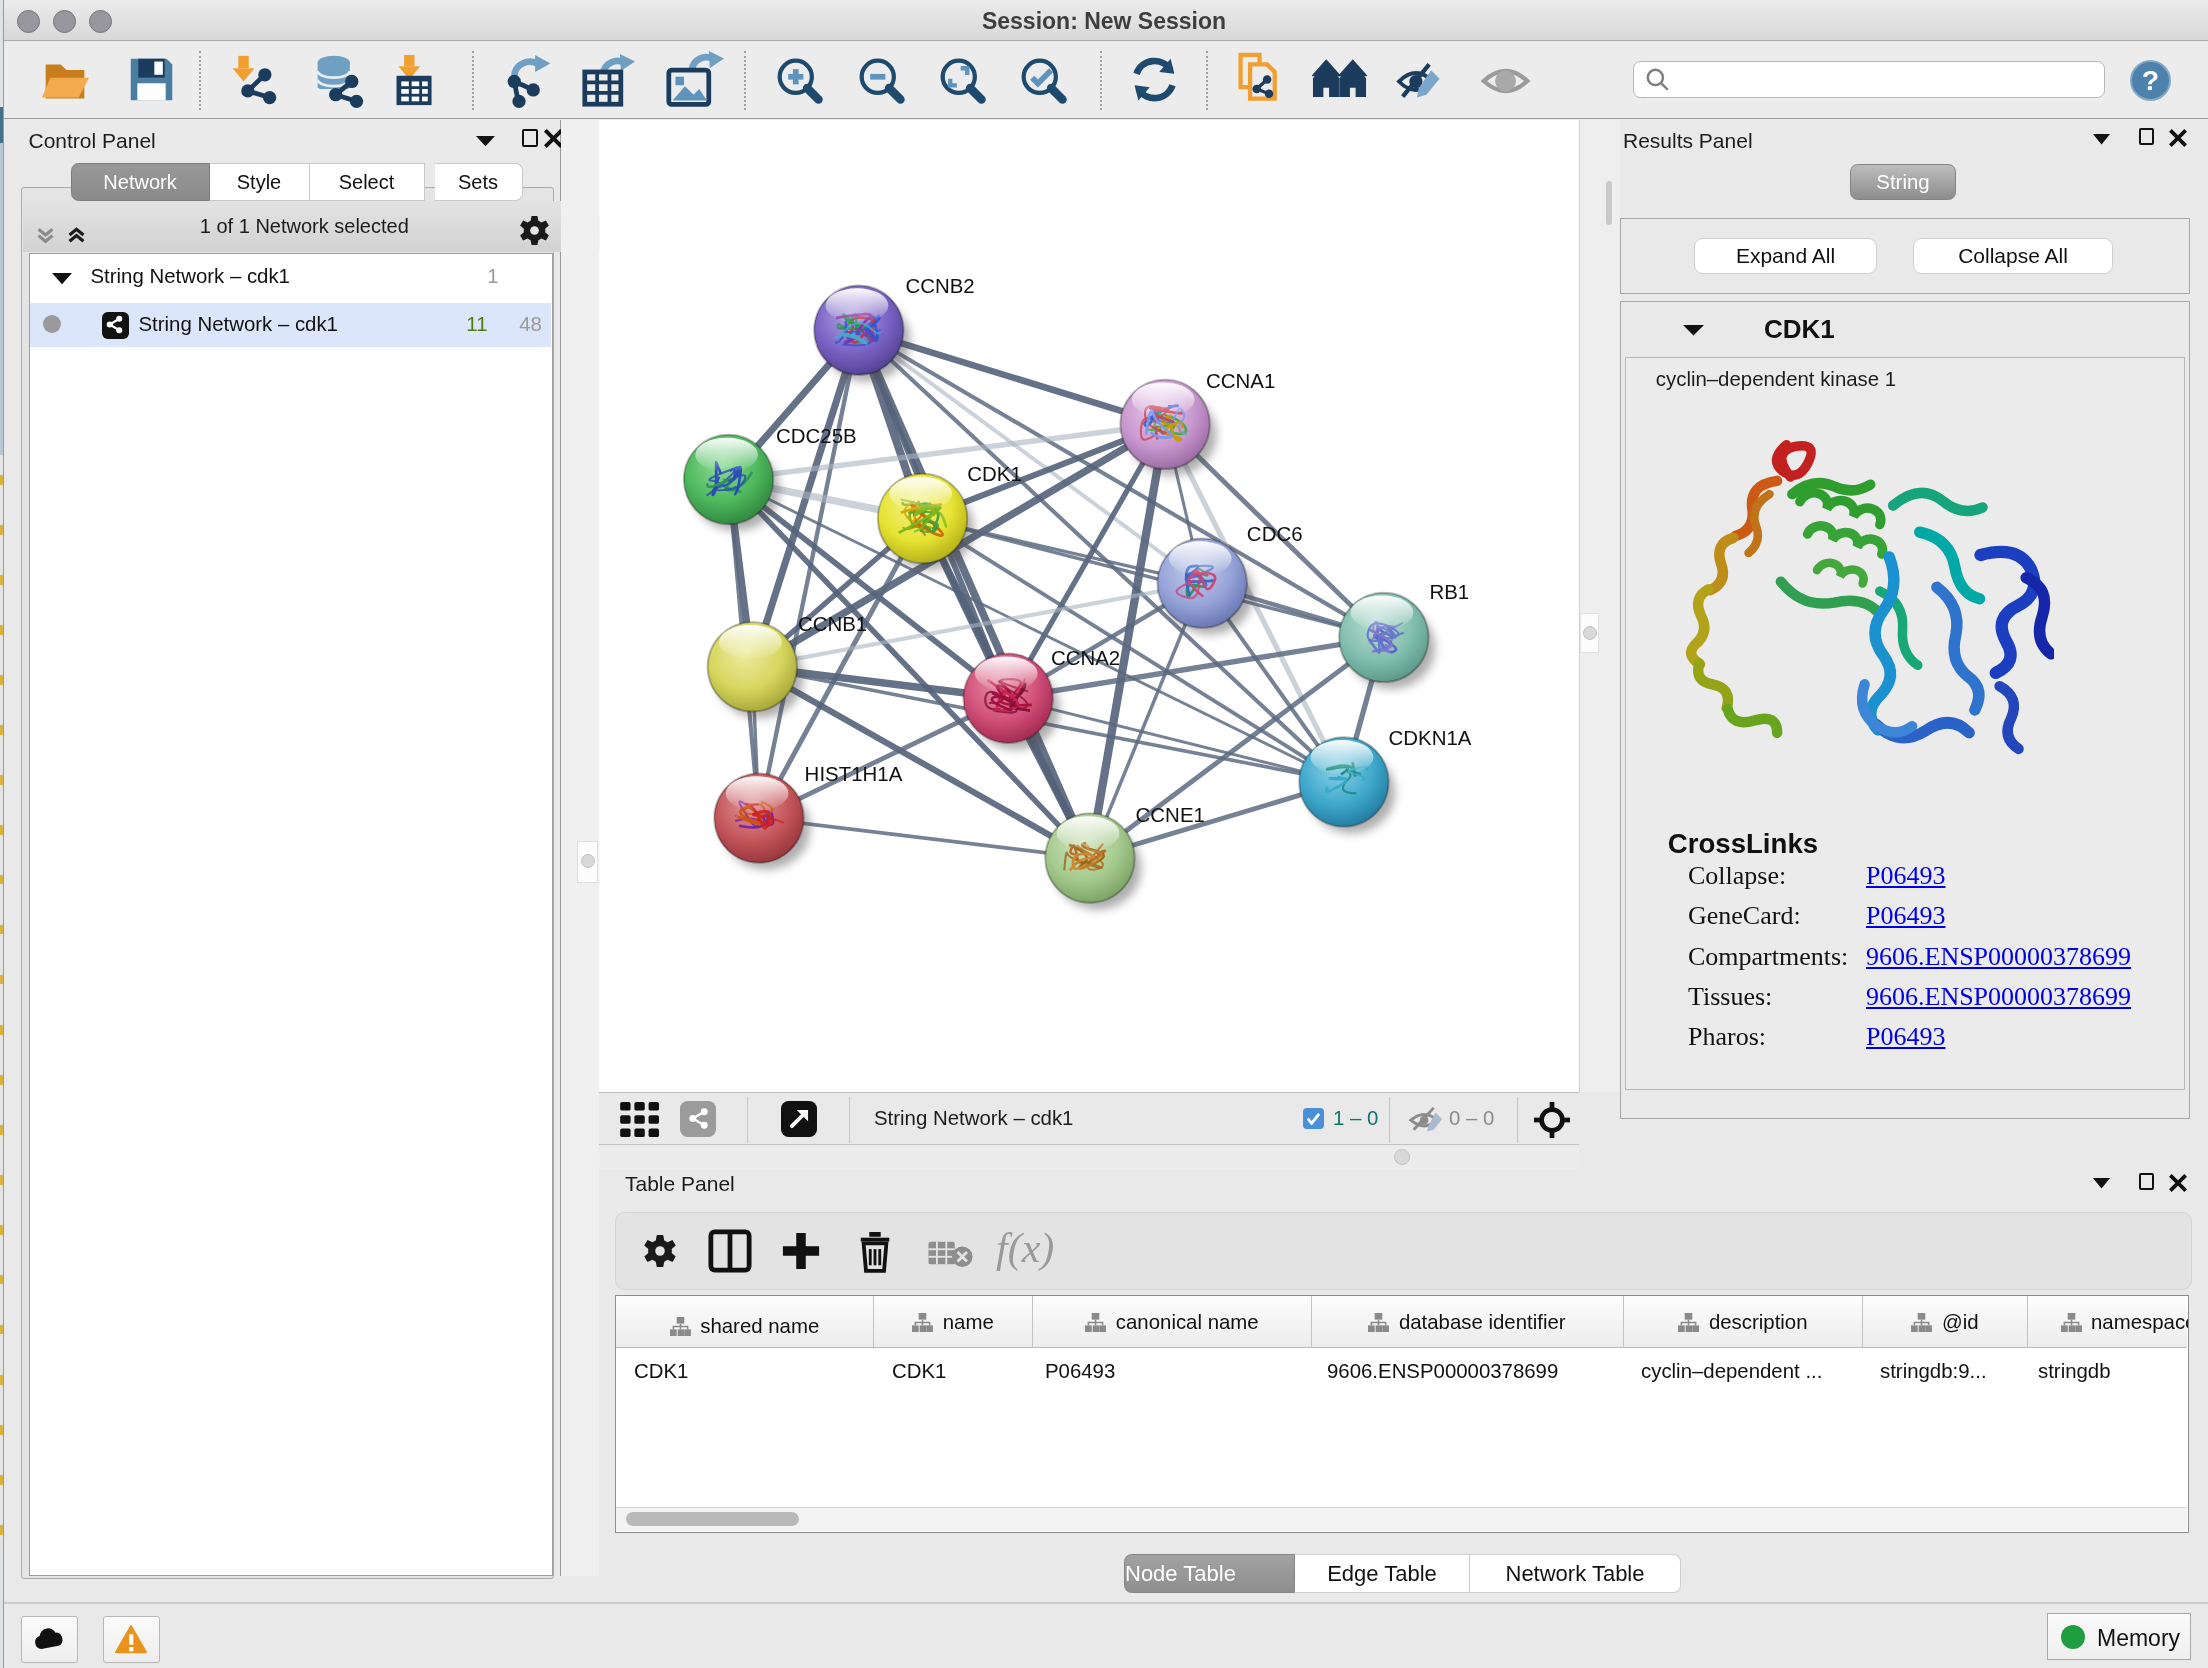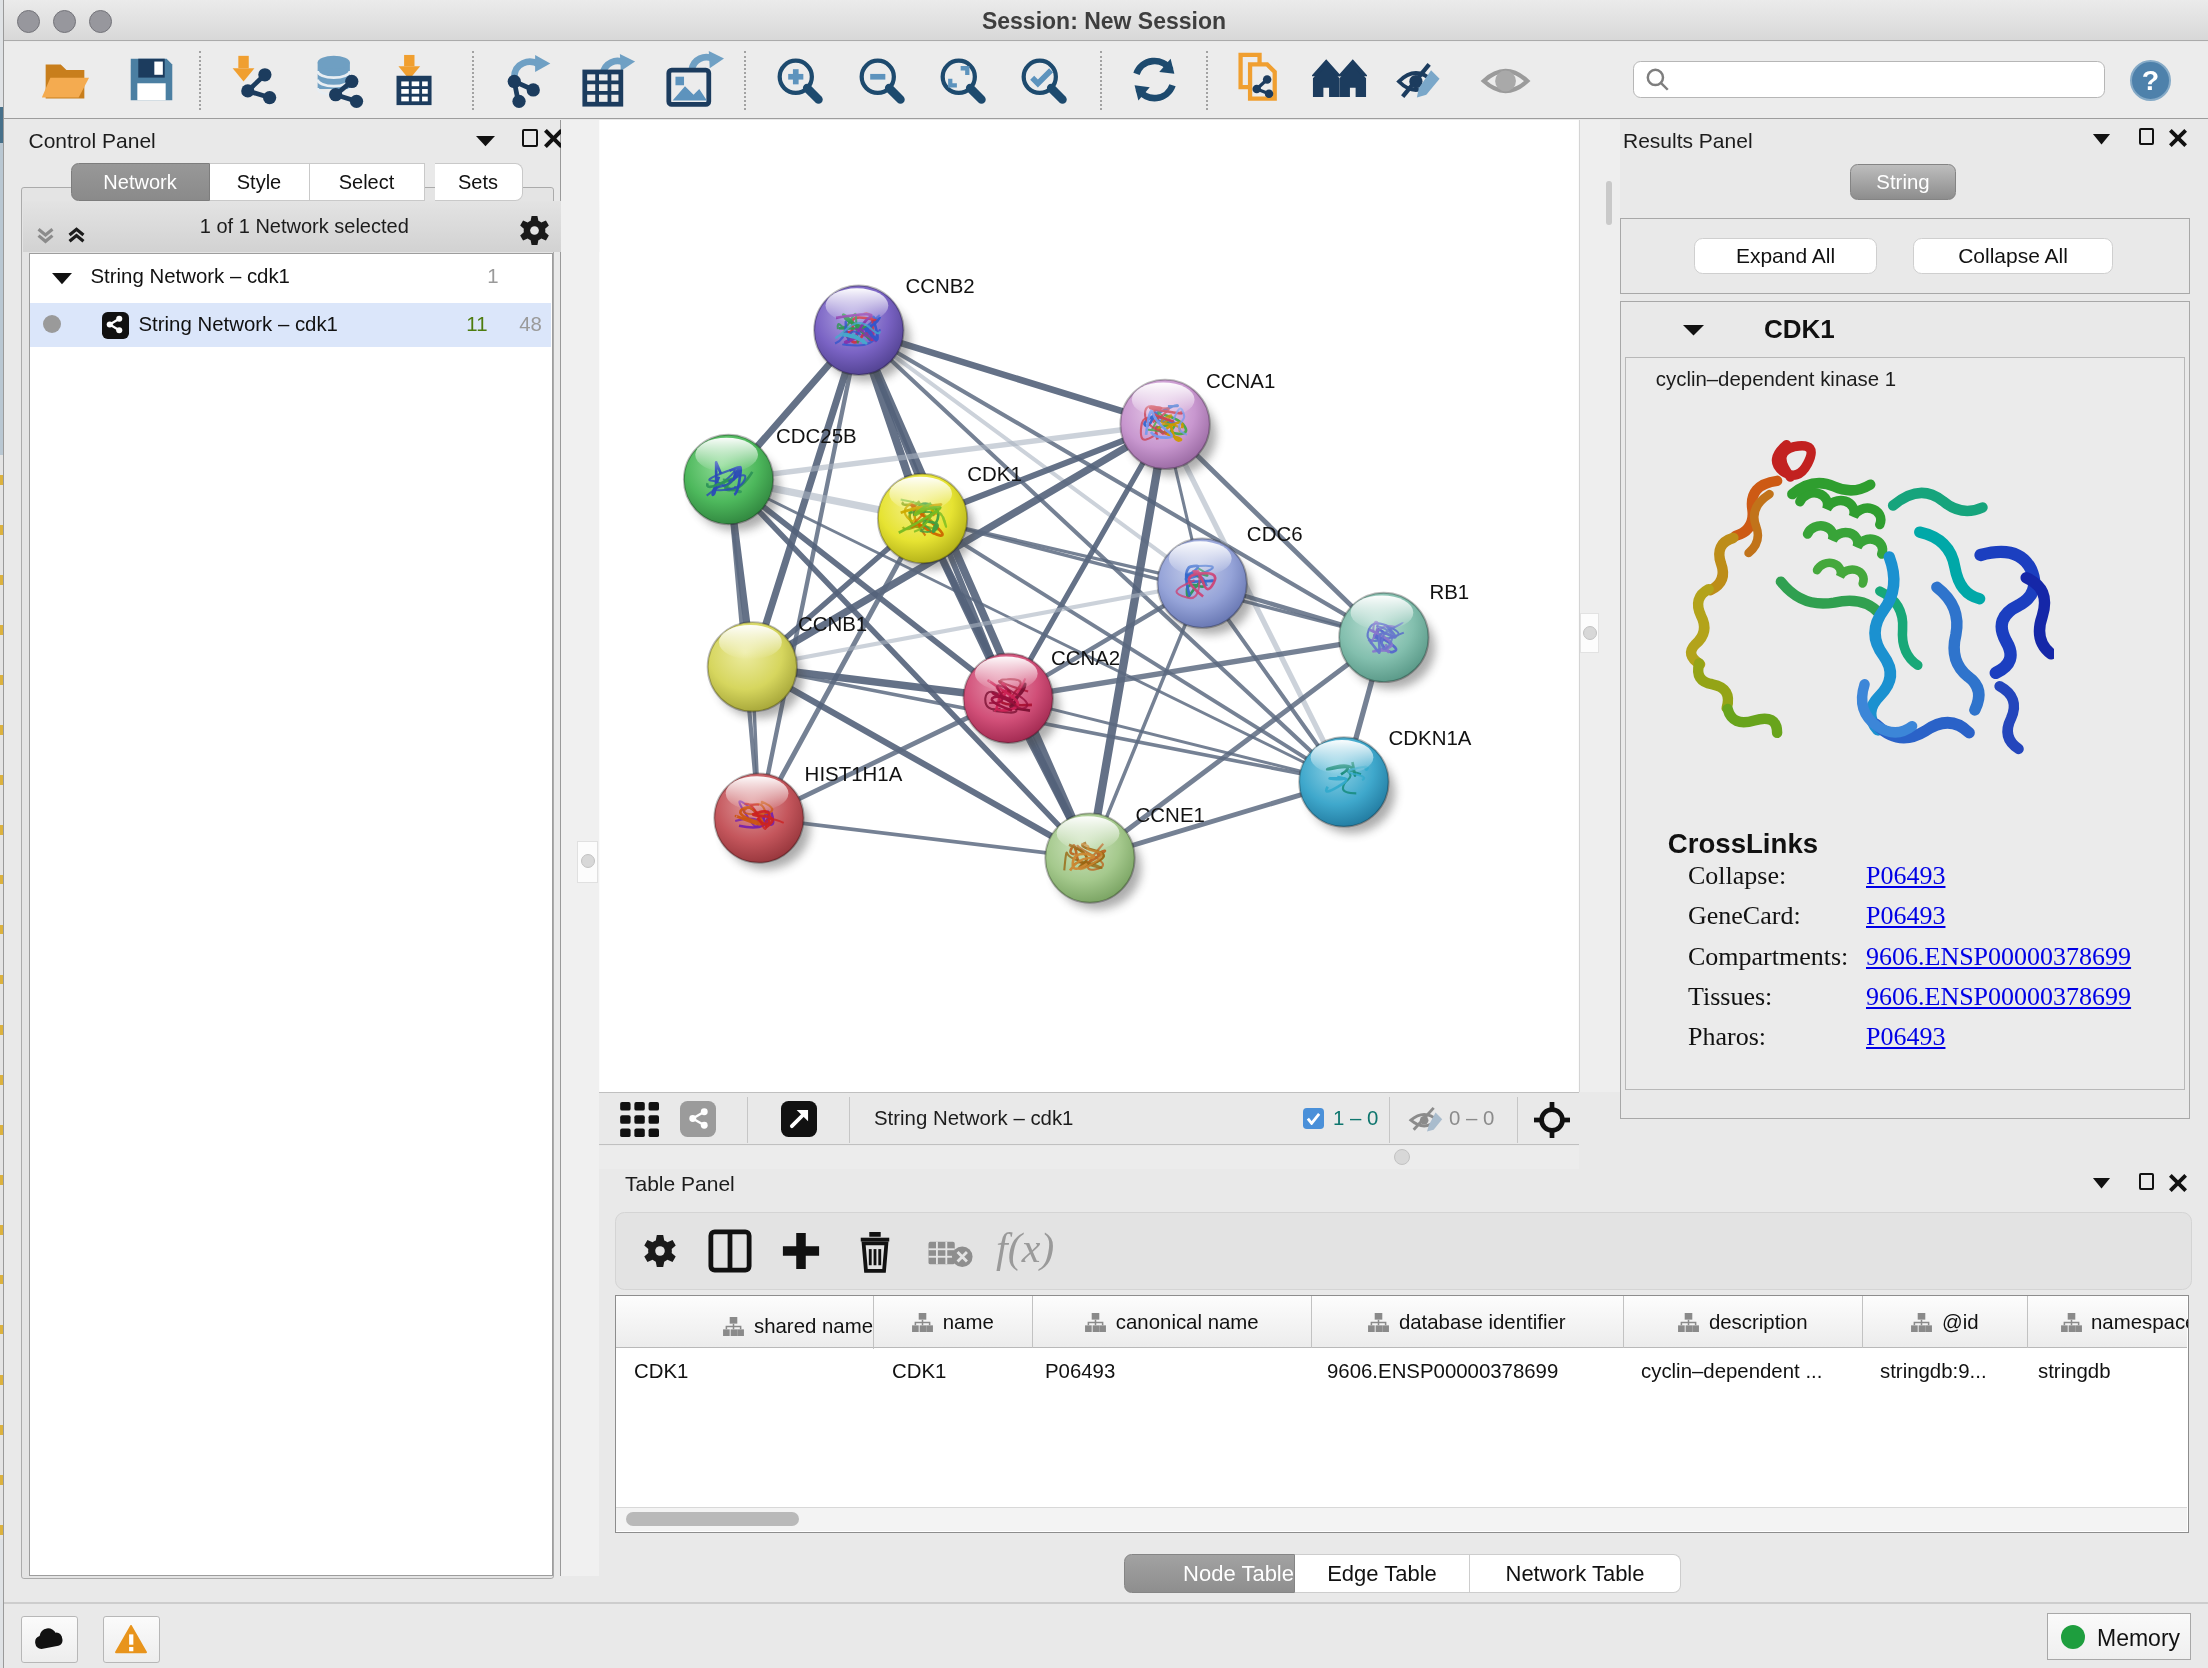--- a/index.html
+++ b/index.html
@@ -711,21 +711,21 @@
         <line x1="19" y1="4" x2="19" y2="28"></line>
       </g>
       <circle cx="36" cy="20" r="11" fill="#8e8e8e"></circle>
       <path d="M31 15 l10 10 M41 15 l-10 10" stroke="#e3e3e3" stroke-width="3"></path>
     </svg>
   <div class="abs" style="left:380px;top:11.4px;font-family:'Liberation Serif',serif;font-style:italic;font-size:42px;color:#9a9a9a">f(x)</div>
 </div>
 
 <div class="abs" style="left:615px;top:1295px;width:1574px;height:238px;background:#fff;border:1.4px solid #8d8d8d;overflow:hidden">
   <div class="abs" style="left:0;top:0;width:1571px;height:52px;background:linear-gradient(#fdfdfd,#ececec);border-bottom:1px solid #b9b9b9"></div>
-  <div class="abs" style="left:0px;top:0;width:258px;height:61px;display:flex;align-items:center;justify-content:flex-end;gap:9.5px;border-right:1px solid #c2c2c2;overflow:hidden">
+  <div class="abs" style="left:0px;top:0;width:258px;height:61px;display:flex;align-items:center;justify-content:center;gap:9.5px;border-right:1px solid #c2c2c2;overflow:hidden">
       <svg width="21" height="19" viewBox="0 0 22 20" style="flex:0 0 auto">
         <g fill="#8a8a8a">
           <rect x="7" y="0" width="8" height="7"></rect>
           <rect x="0" y="13" width="7" height="7"></rect>
           <rect x="8" y="13" width="7" height="7"></rect>
           <rect x="15" y="13" width="7" height="7"></rect>
         </g>
         <g stroke="#8a8a8a" stroke-width="1.6" fill="none">
           <path d="M11 7 v3 M3.5 13 v-3 h15 v3 M11 10 v3"></path>
         </g>
@@ -823,21 +823,21 @@
     <div class="abs" style="left:711px;top:10.5px;font-size:20.4px;color:#111">9606.ENSP00000378699</div>
     <div class="abs" style="left:1025px;top:10.5px;font-size:20.4px;color:#111">cyclin–dependent ...</div>
     <div class="abs" style="left:1264px;top:10.5px;font-size:20.4px;color:#111">stringdb:9...</div>
     <div class="abs" style="left:1422px;top:10.5px;font-size:20.4px;color:#111">stringdb</div>
   </div>
   <div class="abs" style="left:0;top:211px;width:1571px;height:24px;background:#f3f3f3;border-top:1px solid #d8d8d8">
     <div class="abs" style="left:9.5px;top:3.8px;width:173px;height:14.3px;background:#b9b9b9;border-radius:7.6px"></div>
   </div>
 </div>
 
-<div class="abs" style="left:1124px;top:1554px;width:171px;height:39px;background:linear-gradient(#a2a2a2,#8e8e8e);border:1px solid #858585;border-radius:7.6px 0 0 7.6px;color:#fff;text-align:right;line-height:37px;font-size:22px">Node Table</div>
+<div class="abs" style="left:1124px;top:1554px;width:171px;height:39px;background:linear-gradient(#a2a2a2,#8e8e8e);border:1px solid #858585;border-radius:7.6px 0 0 7.6px;color:#fff;text-align:left;line-height:37px;font-size:22px">Node Table</div>
 <div class="abs" style="left:1295px;top:1554px;width:175px;height:39px;background:#fff;border:1px solid #cdcdcd;border-left:none;color:#111;text-align:center;line-height:37px;font-size:22px">Edge Table</div>
 <div class="abs" style="left:1470px;top:1554px;width:211px;height:39px;background:#fff;border:1px solid #cdcdcd;border-left:none;border-radius:0 7.6px 7.6px 0;color:#111;text-align:center;line-height:37px;font-size:22px">Network Table</div>
 
 <div class="abs" style="left:0;top:1602px;width:2208px;height:1.9px;background:#cdcdcd"></div>
 <div class="abs" style="left:0;top:1605px;width:2208px;height:63px;background:#e9e9e9"></div>
 <div class="abs" style="left:21px;top:1616px;width:57px;height:47px;background:linear-gradient(#fbfbfb,#ededed);border:1.9px solid #b7b7b7;border-radius:2.9px">
   <svg style="position:absolute;left:10.5px;top:11.4px" width="32" height="23" viewBox="0 0 34 24">
       <path d="M9 22 a7 7 0 0 1 -2 -13.6 a9 9 0 0 1 17.4 -2.4 a6.5 6.5 0 0 1 2.6 12.6 z" fill="#111"></path>
       <circle cx="25" cy="10" r="5.5" fill="#111"></circle>
     </svg>

